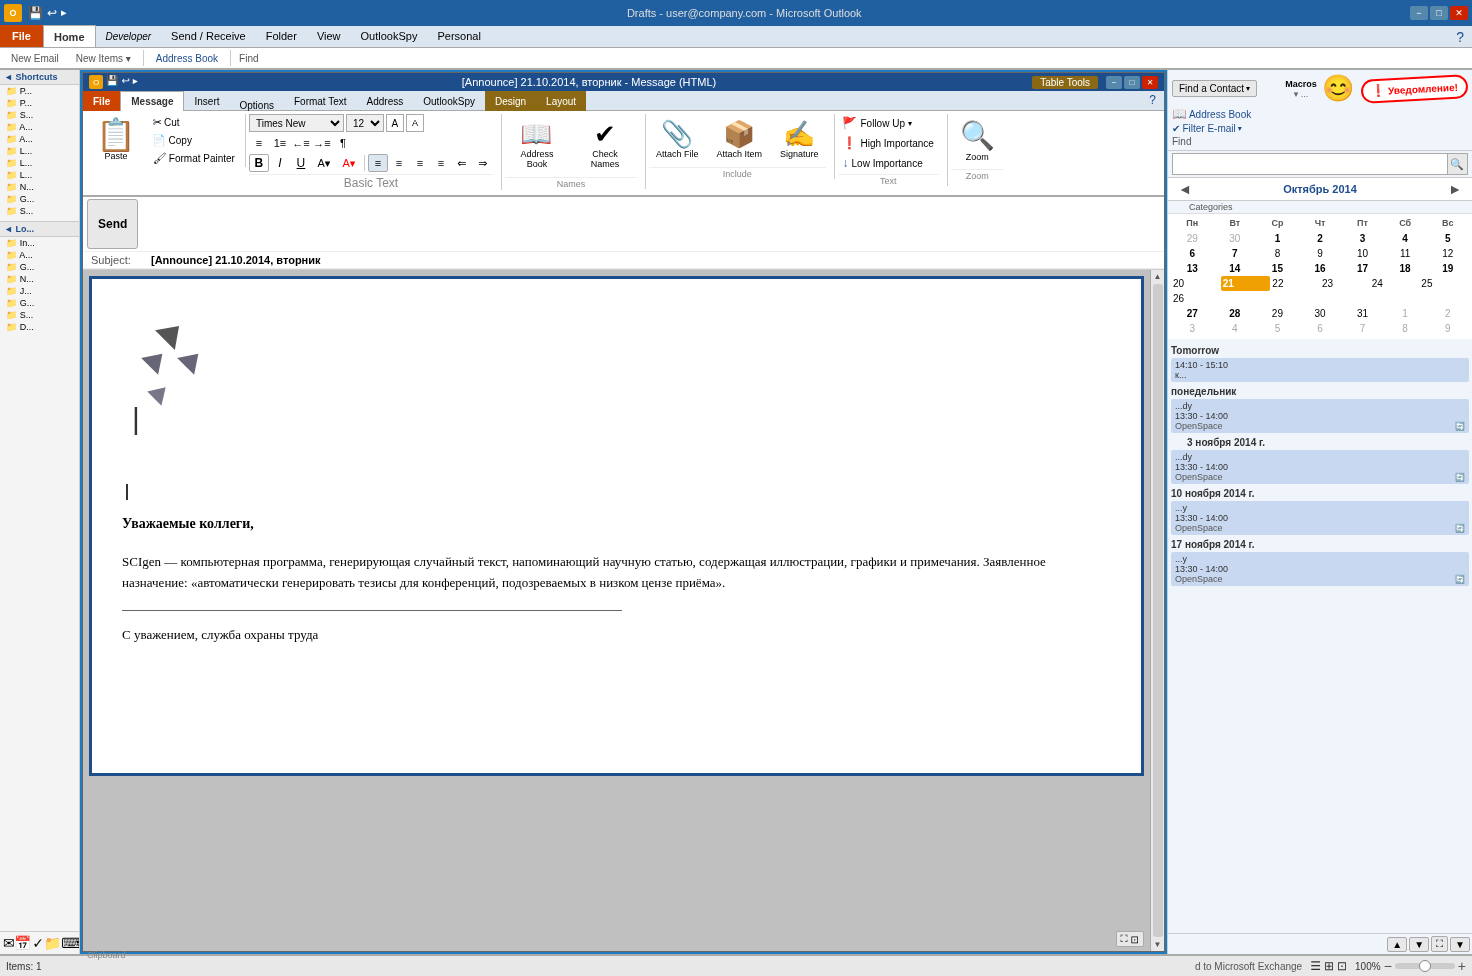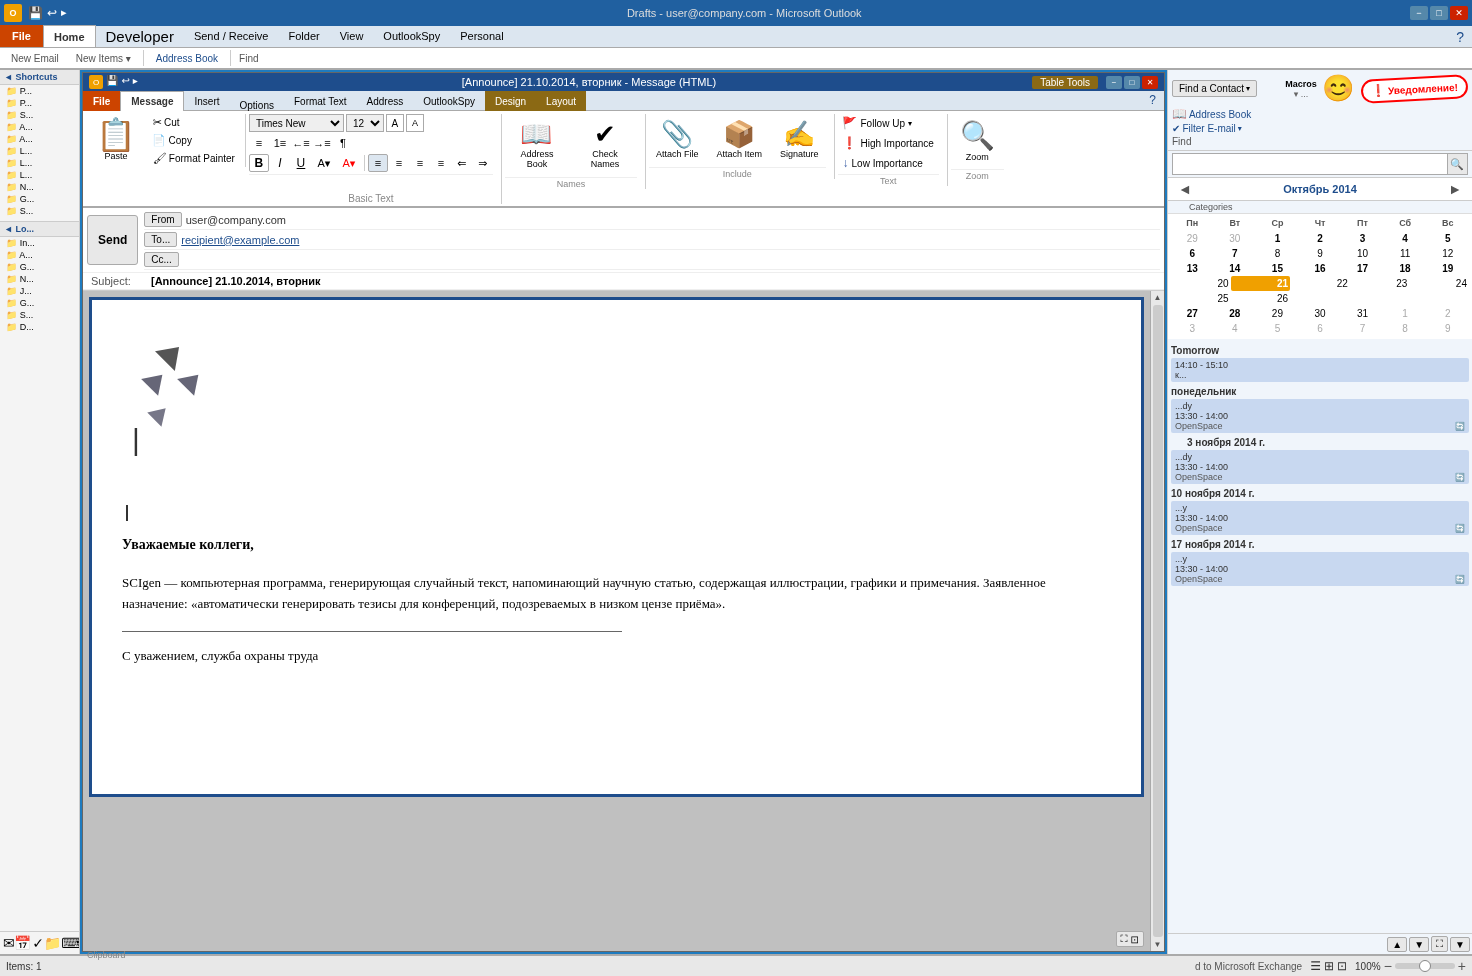--- a/index.html
+++ b/index.html
@@ -24,21 +24,21 @@
     <div style="display:flex; gap:2px;">
       <div style="width:18px; height:14px; background:#5588aa; border-radius:2px; display:flex; align-items:center; justify-content:center; cursor:pointer; font-size:9px;">−</div>
       <div style="width:18px; height:14px; background:#5588aa; border-radius:2px; display:flex; align-items:center; justify-content:center; cursor:pointer; font-size:9px;">□</div>
       <div style="width:18px; height:14px; background:#cc2200; border-radius:2px; display:flex; align-items:center; justify-content:center; cursor:pointer; font-size:9px;">✕</div>
     </div>
   </div>
 
   <div style="background:#dce6f0; display:flex; align-items:flex-end; height:22px; border-bottom:1px solid #aaa;">
     <div style="background:#cc4400; color:white; font-weight:bold; padding:2px 12px; height:22px; display:flex; align-items:center; font-size:11px; cursor:pointer;">File</div>
     <div style="background:#dce6f0; color:#333; padding:2px 10px; height:22px; display:flex; align-items:center; font-size:11px; cursor:pointer; font-weight:bold; border-top:1px solid #aaa; border-left:1px solid #aaa; border-right:1px solid #aaa; background:white;">Home</div>
-    <div style="padding:2px 10px; height:22px; display:flex; align-items:center; font-size:15px; cursor:pointer;">Developer</div>
+    <div style="padding:2px 10px; height:22px; display:flex; align-items:center; font-size:10px; cursor:pointer;font-style:italic;">Developer</div>
     <div style="padding:2px 10px; height:22px; display:flex; align-items:center; font-size:11px; cursor:pointer;">Send / Receive</div>
     <div style="padding:2px 10px; height:22px; display:flex; align-items:center; font-size:11px; cursor:pointer;">Folder</div>
     <div style="padding:2px 10px; height:22px; display:flex; align-items:center; font-size:11px; cursor:pointer;">View</div>
     <div style="padding:2px 10px; height:22px; display:flex; align-items:center; font-size:11px; cursor:pointer;">OutlookSpy</div>
     <div style="padding:2px 10px; height:22px; display:flex; align-items:center; font-size:11px; cursor:pointer;">Personal</div>
     <div style="flex:1; background:#dce6f0;"></div>
     <div style="padding:2px 8px; cursor:pointer; font-size:14px; color:#1e4d8c;">?</div>
   </div>
 
   <div style="background:white; border-bottom:2px solid #aaa; height:22px; display:flex; align-items:center; padding:0 6px; gap:8px; font-size:10px; color:#555;">
@@ -167,21 +167,21 @@
             <div style="width:24px; height:18px; border:1px solid transparent; background:white; font-size:11px; cursor:pointer; display:flex; align-items:center; justify-content:center; border-radius:2px;">A▾</div>
             <div style="width:24px; height:18px; border:1px solid transparent; background:white; font-size:11px; cursor:pointer; display:flex; align-items:center; justify-content:center; border-radius:2px; color:red;">A▾</div>
             <div style="width:1px; height:16px; background:#ccc; margin:0 2px;"></div>
             <div style="width:20px; height:18px; border:1px solid #aaa; background:#dce6f0; font-size:11px; cursor:pointer; display:flex; align-items:center; justify-content:center; border-radius:2px;">≡</div>
             <div style="width:20px; height:18px; border:1px solid transparent; background:white; font-size:11px; cursor:pointer; display:flex; align-items:center; justify-content:center; border-radius:2px;">≡</div>
             <div style="width:20px; height:18px; border:1px solid transparent; background:white; font-size:11px; cursor:pointer; display:flex; align-items:center; justify-content:center; border-radius:2px;">≡</div>
             <div style="width:20px; height:18px; border:1px solid transparent; background:white; font-size:11px; cursor:pointer; display:flex; align-items:center; justify-content:center; border-radius:2px;">≡</div>
             <div style="width:20px; height:18px; border:1px solid transparent; background:white; font-size:11px; cursor:pointer; display:flex; align-items:center; justify-content:center; border-radius:2px;">⇐</div>
             <div style="width:20px; height:18px; border:1px solid transparent; background:white; font-size:11px; cursor:pointer; display:flex; align-items:center; justify-content:center; border-radius:2px;">⇒</div>
           </div>
-          <div style="font-size:10px; color:#888; text-align:center; border-top:1px solid #eee; padding-top:18px;">Basic Text</div>
+          <div style="font-size:12px; color:#888; text-align:center; border-top:1px solid #eee; padding-top:1px;">Basic Text</div>
         </div>
 
         <div style="border-right:1px solid #ccc; padding-right:8px; margin-right:2px; display:flex; flex-direction:column; align-items:center; gap:2px;">
           <div style="display:flex; gap:4px; flex:1; align-items:center;">
             <div style="display:flex; flex-direction:column; align-items:center; padding:4px 6px; cursor:pointer; border:1px solid transparent; border-radius:2px;">
               <span style="font-size:26px;">📖</span>
               <span style="font-size:9px; text-align:center; max-width:50px; word-break:break-word; line-height:1.1;">Address Book</span>
             </div>
             <div style="display:flex; flex-direction:column; align-items:center; padding:4px 6px; cursor:pointer; border:1px solid transparent; border-radius:2px;">
               <span style="font-size:26px;">✔</span>
@@ -233,34 +233,20 @@
             <span style="font-size:28px;">🔍</span>
             <span style="font-size:9px;">Zoom</span>
           </div>
           <div style="font-size:9px; color:#888; text-align:center; border-top:1px solid #eee; padding-top:1px; width:100%;">Zoom</div>
         </div>
       </div>
 
       <div style="background:white; border-bottom:1px solid #ccc;">
         <div style="display:flex; align-items:center; padding:2px 4px; border-bottom:1px solid #eee;">
           <div style="background:#e8e8e8; border:1px solid #aaa; padding:8px 10px; font-size:12px; cursor:pointer; border-radius:3px; min-width:50px; min-height:50px; display:flex; align-items:center; justify-content:center; font-weight:bold; margin-right:6px; flex-shrink:0;">Send</div>
-          <div style="flex:1;">
-            <div style="display:flex; align-items:center; border-bottom:1px solid #eee; padding:2px 0;">
-              <button style="background:#e8e8e8; border:1px solid #aaa; padding:1px 6px; font-size:10px; cursor:pointer; border-radius:2px; margin-right:4px; white-space:nowrap;">From</button>
-              <span style="font-size:11px; color:#333;">user@company.com</span>
-            </div>
-            <div style="display:flex; align-items:center; border-bottom:1px solid #eee; padding:2px 0;">
-              <button style="background:#e8e8e8; border:1px solid #aaa; padding:1px 6px; font-size:10px; cursor:pointer; border-radius:2px; margin-right:4px; white-space:nowrap;">To...</button>
-              <span style="font-size:11px; color:#1e4d8c; text-decoration:underline; cursor:pointer;">recipient@example.com</span>
-            </div>
-            <div style="display:flex; align-items:center; border-bottom:1px solid #eee; padding:2px 0;">
-              <button style="background:#e8e8e8; border:1px solid #aaa; padding:1px 6px; font-size:10px; cursor:pointer; border-radius:2px; margin-right:4px; white-space:nowrap;">Cc...</button>
-              <input style="flex: 1 1 0%; border: none; outline: none; font-size: 11px; padding: 1px;" type="text">
-            </div>
-          </div>
         </div>
         <div style="display:flex; align-items:center; padding:2px 8px; border-bottom:1px solid #eee;">
           <span style="font-size:11px; color:#555; min-width:60px;">Subject:</span>
           <span style="font-size:11px; font-weight:bold;">[Announce] 21.10.2014, вторник</span>
         </div>
       </div>
 
       <div style="flex:1; overflow:auto; padding:6px; background:#c0c0c0; position:relative;">
 
         <div style="position:absolute; right:0; top:0; width:14px; height:100%; background:#e8e8e8; border-left:1px solid #aaa; display:flex; flex-direction:column; align-items:center; gap:2px; padding:2px 0; z-index:10;">
@@ -407,21 +393,21 @@
         <div style="display:grid; grid-template-columns:repeat(7,1fr); text-align:center;">
           <div style="font-size:10px; padding:2px; cursor:pointer; font-weight:bold;">13</div>
           <div style="font-size:10px; padding:2px; cursor:pointer; font-weight:bold;">14</div>
           <div style="font-size:10px; padding:2px; cursor:pointer; font-weight:bold;">15</div>
           <div style="font-size:10px; padding:2px; cursor:pointer; font-weight:bold;">16</div>
           <div style="font-size:10px; padding:2px; cursor:pointer; font-weight:bold;">17</div>
           <div style="font-size:10px; padding:2px; cursor:pointer; font-weight:bold;">18</div>
           <div style="font-size:10px; padding:2px; cursor:pointer; font-weight:bold;">19</div>
         </div>
 
-        <div style="display:grid; grid-template-columns:repeat(5,1fr); text-align:right;">
+        <div style="display:grid; grid-template-columns:repeat(6,1fr); text-align:left;">
           <div style="font-size:10px; padding:2px; cursor:pointer;">20</div>
           <div style="font-size:10px; padding:2px; cursor:pointer; background:#f0a000; color:white; font-weight:bold; border-radius:2px;">21</div>
           <div style="font-size:10px; padding:2px; cursor:pointer;">22</div>
           <div style="font-size:10px; padding:2px; cursor:pointer;">23</div>
           <div style="font-size:10px; padding:2px; cursor:pointer;">24</div>
           <div style="font-size:10px; padding:2px; cursor:pointer;">25</div>
           <div style="font-size:10px; padding:2px; cursor:pointer;">26</div>
         </div>
 
         <div style="display:grid; grid-template-columns:repeat(7,1fr); text-align:center;">

